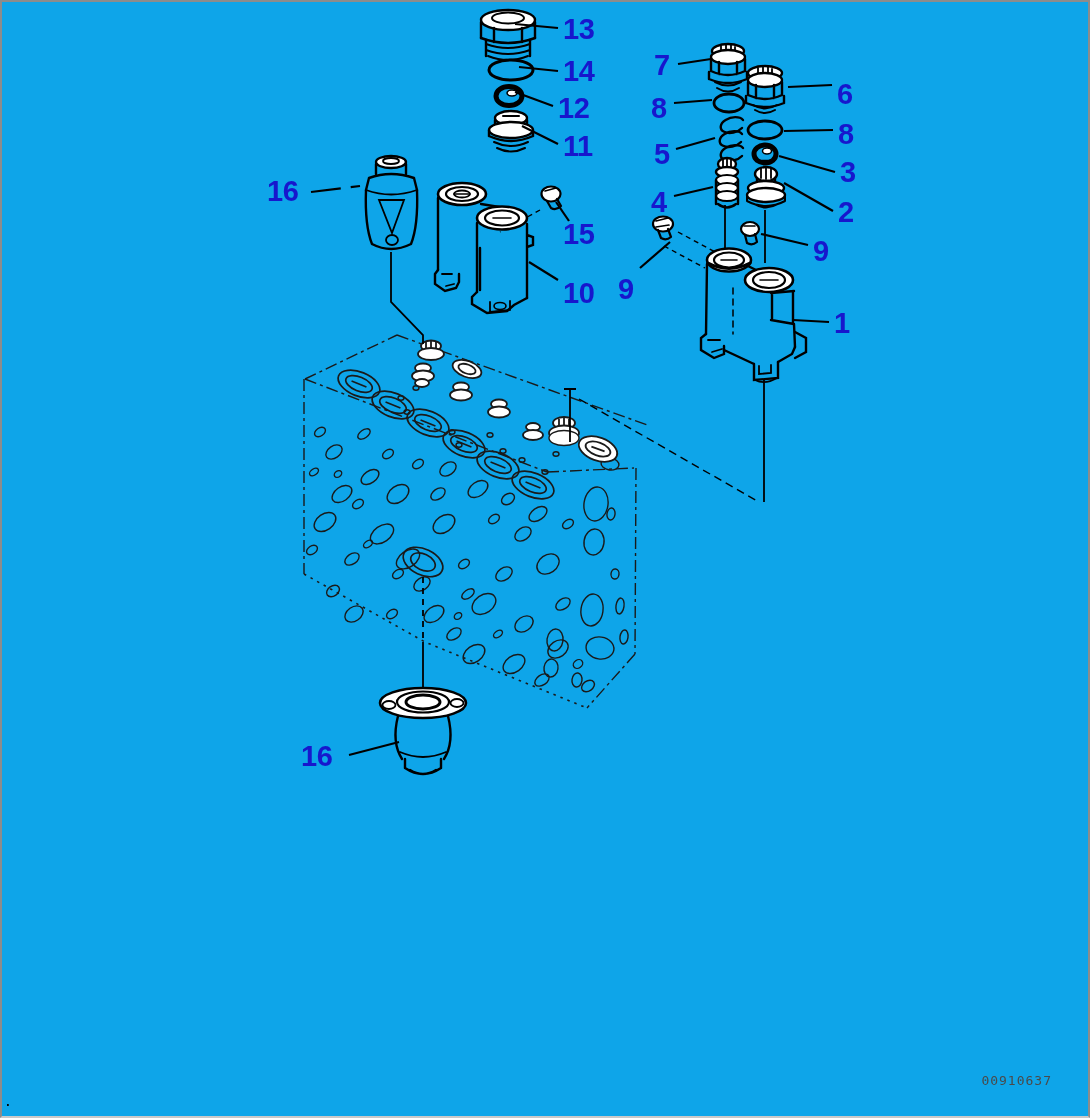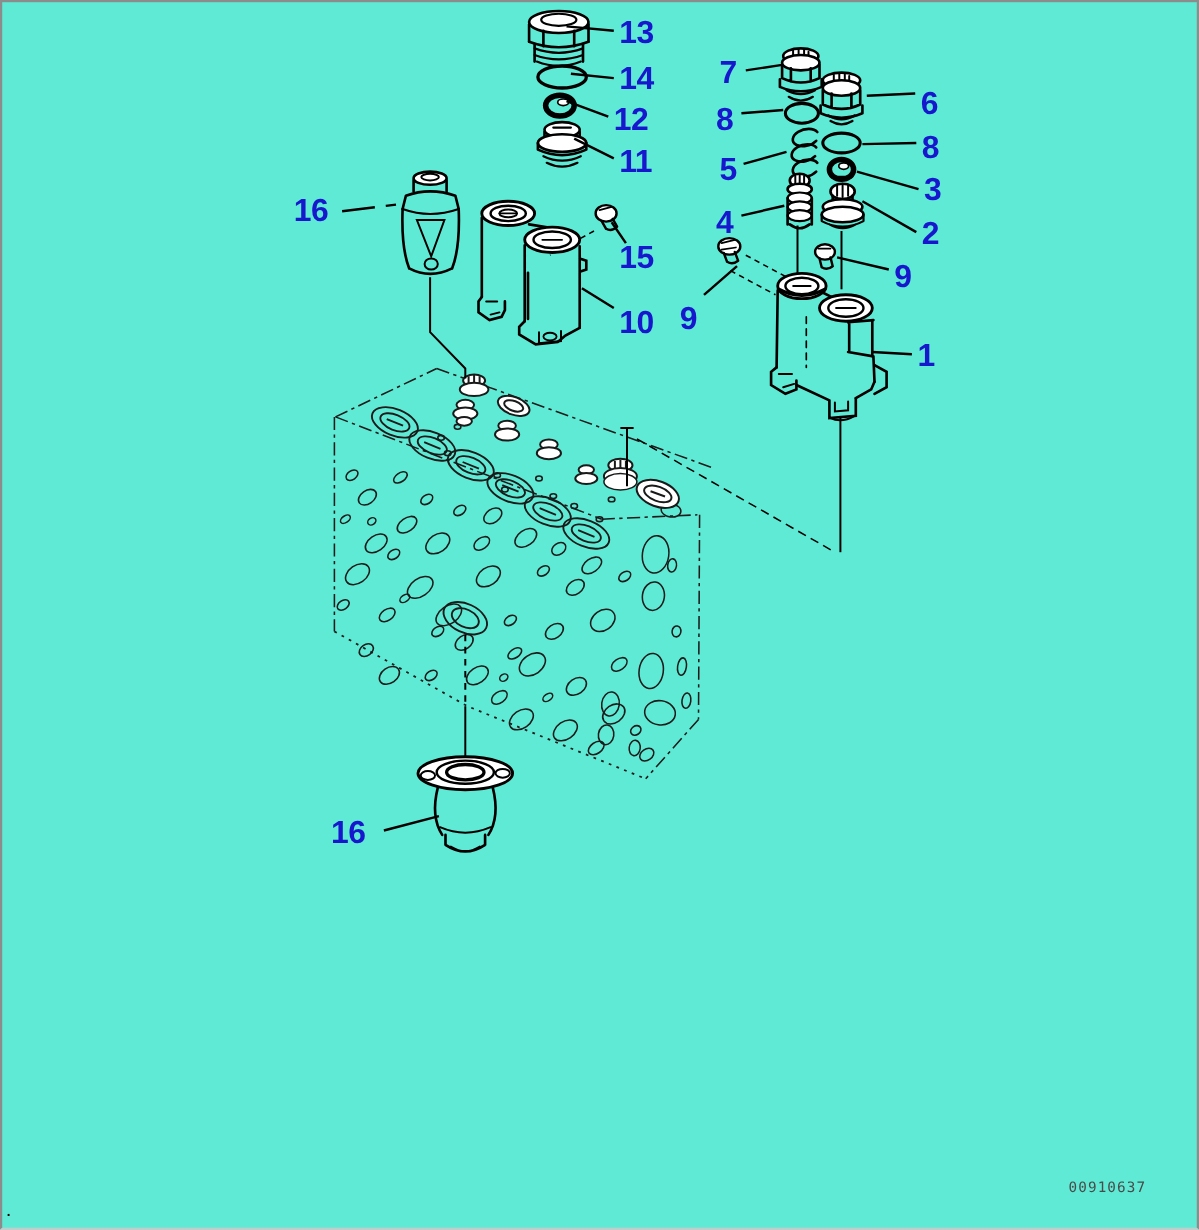--- a/index.html
+++ b/index.html
@@ -1,24 +1,24 @@
 <!DOCTYPE html>
 <html><head>
 <meta charset="utf-8">
 <style>
   html,body{margin:0;padding:0;background:#e8e8e8;}
   #page{
-    position:relative;width:1090px;height:1118px;background:#5eead4;
+    position:relative;width:1090px;height:1118px;background:#0ea5e9;
     box-sizing:border-box;border:2px solid #8c8c8c;border-bottom-color:#c9c9c9;
     font-family:"Liberation Sans",sans-serif;overflow:hidden;
   }
   svg{position:absolute;left:0;top:0;}
   .co{font-family:"Liberation Sans",sans-serif;font-weight:700;font-size:29px;fill:#1717cd;letter-spacing:-0.5px;}
   #drawing-number{
-    position:absolute;right:46px;bottom:28px;color:#4a4a4a;
+    position:absolute;right:36px;bottom:28px;color:#4a4a4a;
     font-family:"DejaVu Sans Mono",monospace;font-size:13px;letter-spacing:1px;
   }
   #corner-mark{
     position:absolute;left:4px;bottom:8px;color:#000;
     font-family:"DejaVu Sans",sans-serif;font-size:10px;font-weight:700;
   }
 </style>
 </head>
 <body>
 

